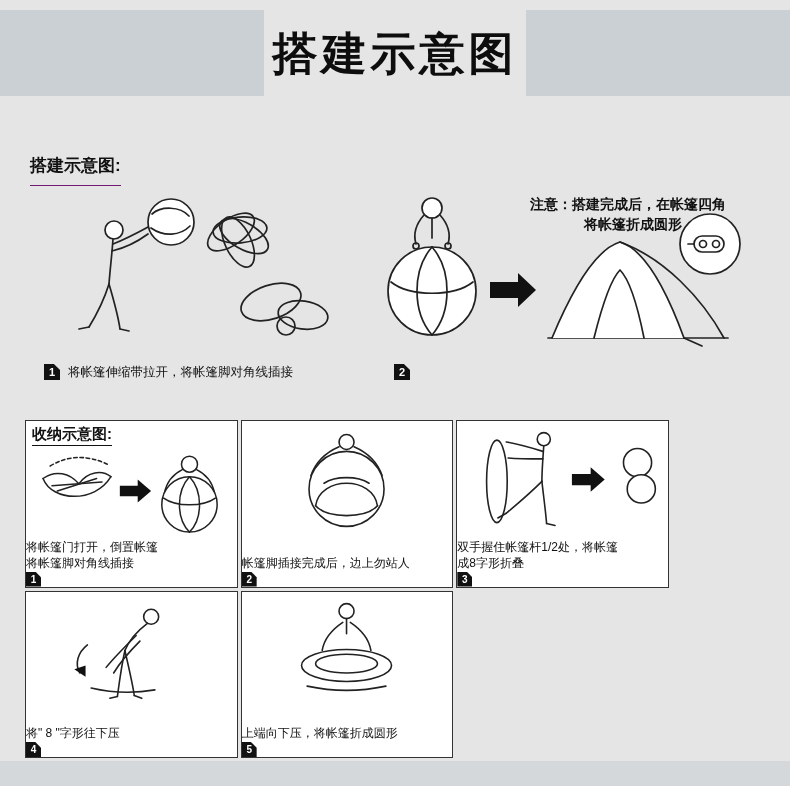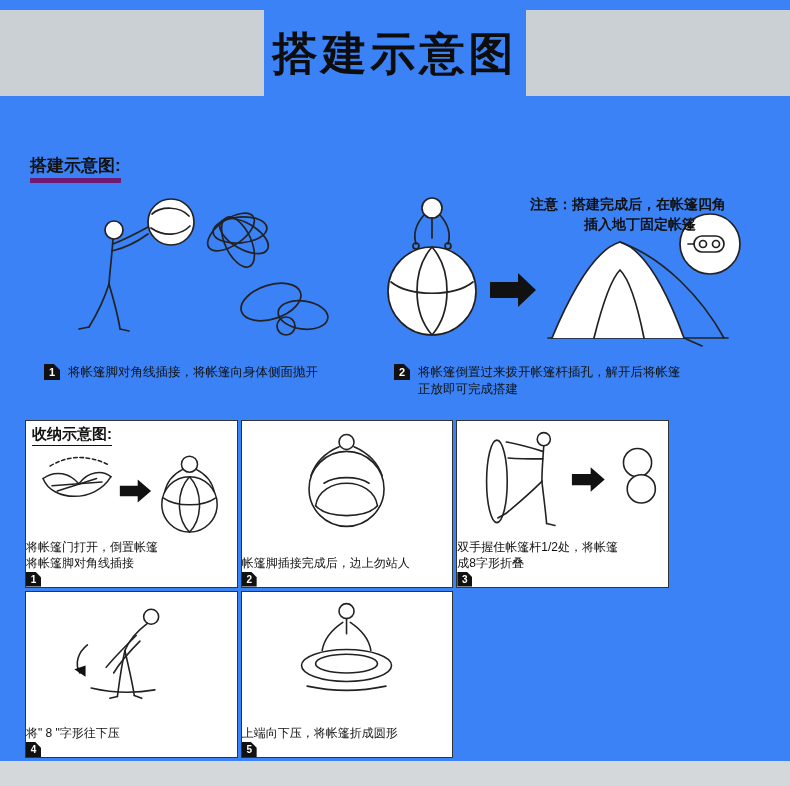--- a/index.html
+++ b/index.html
@@ -1,29 +1,29 @@
 <!DOCTYPE html>
 <html><head>
 <meta charset="utf-8">
 <style>
   *{margin:0;padding:0;box-sizing:border-box;}
   html,body{background:#fff;}
   body{font-family:"Liberation Sans","DejaVu Sans",sans-serif;color:#111;}
-  .stage{position:relative;width:790px;height:786px;margin:0 auto;background:#3b82f6;overflow:hidden;}
+  .stage{position:relative;width:790px;height:786px;margin:0 auto;background:#e5e5e5;overflow:hidden;}
 
   
   .bar{position:absolute;top:10px;height:86px;background:#cbd0d4;}
   .bar.left{left:0;width:264px;}
   .bar.right{right:0;width:264px;}
   .page-title{position:absolute;top:24px;left:0;width:100%;text-align:center;
     font-size:45px;font-weight:800;letter-spacing:4px;color:#0d0d0d;}
 
   
   .setup-heading{position:absolute;left:30px;top:154px;font-size:17px;font-weight:700;
-    border-bottom:5px solid #701a75;padding-bottom:1px;}
+    border-bottom:1px solid #701a75;padding-bottom:8px;}
   .storage-heading{position:absolute;left:6px;top:4px;font-size:15px;font-weight:700;
     border-bottom:1px solid #111;padding-bottom:1px;z-index:2;background:#fff;}
 
   
   .illus{position:absolute;}
   .sketch path,.sketch circle,.sketch ellipse,.sketch rect{
     fill:none;stroke:#222;stroke-width:1.7;stroke-linecap:round;stroke-linejoin:round;}
   .sketch .fillw{fill:#fff;}
   .sketch .solid{fill:#111;stroke:none;}
   .sketch .dash{stroke-dasharray:4 3;}
@@ -101,35 +101,31 @@
     <path d="M312 152 L330 160"></path>
     <circle cx="338" cy="58" r="30" class="fillw"></circle>
     <rect x="322" y="50" width="30" height="16" rx="8" class="fillw"></rect>
     <circle cx="331" cy="58" r="3.5"></circle>
     <circle cx="344" cy="58" r="3.5"></circle>
     <path d="M322 58 L316 58"></path>
   </svg>
 
   <div class="note">
     <div class="l1">注意：搭建完成后，在帐篷四角</div>
-    <div class="l2">插入地丁固定帐篷</div>
+    <div class="l2">将帐篷折成圆形</div>
   </div>
 
   <div class="step-cap" style="left:44px;top:364px;width:310px;">
     <span class="marker">1</span>
     <div>
-      <div>将帐篷脚对角线插接，将帐篷向身体侧面抛开</div>
+      <div>将帐篷伸缩带拉开，将帐篷脚对角线插接</div>
     </div>
   </div>
   <div class="step-cap" style="left:394px;top:364px;width:340px;">
     <span class="marker">2</span>
-    <div>
-      <div>将帐篷倒置过来拨开帐篷杆插孔，解开后将帐篷</div>
-      <div>正放即可完成搭建</div>
-    </div>
   </div>
 
   <div class="grid">
 
     <div class="panel">
       <div class="storage-heading">收纳示意图:</div>
       <svg class="illus sketch shift" width="215" height="100" viewBox="0 0 225 112">
         <path d="M14 42 C24 68, 72 70, 90 40"></path>
         <path d="M14 42 C28 32, 44 36, 54 48 C64 34, 80 32, 90 40"></path>
         <path d="M24 50 L80 46"></path>

